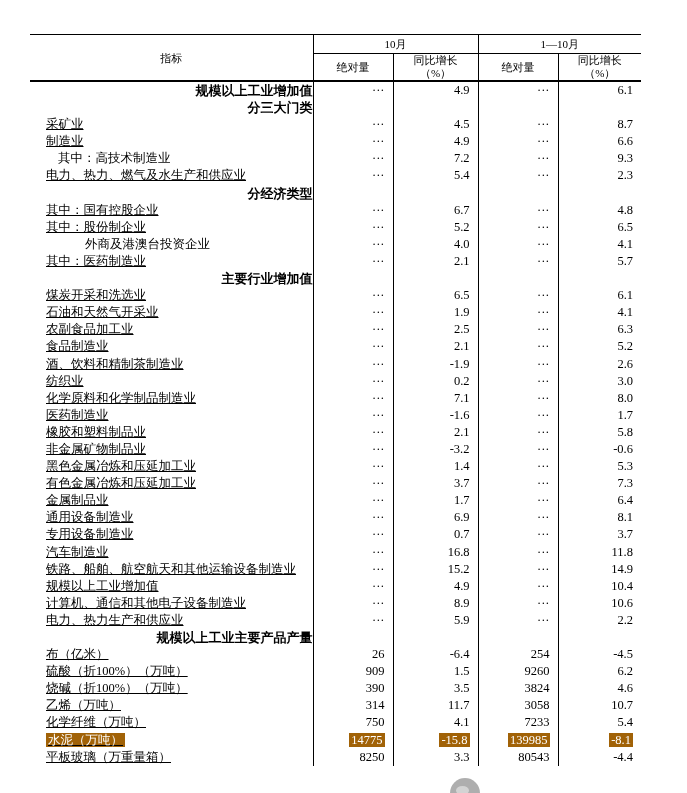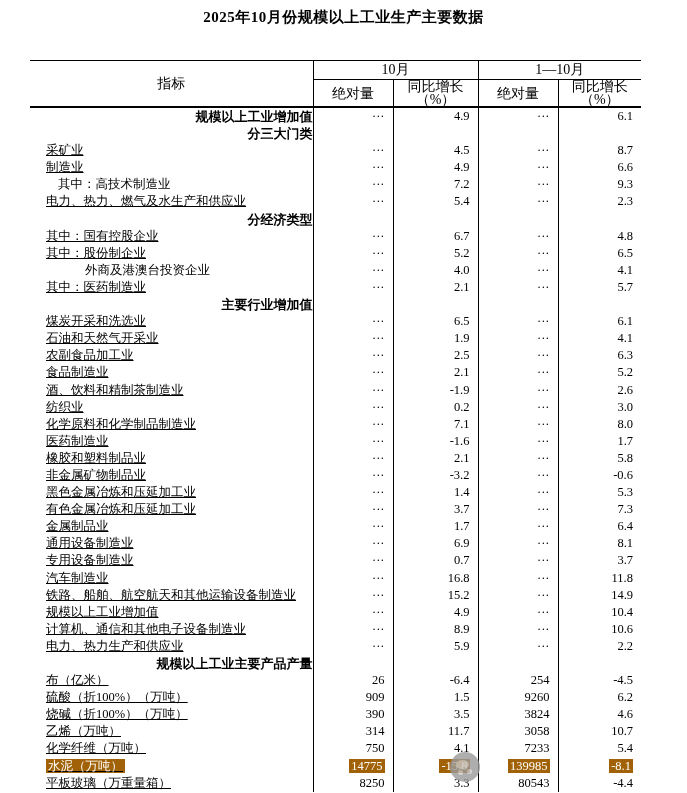--- a/index.html
+++ b/index.html
@@ -13,21 +13,21 @@
     margin:8px 0 0;text-align:center;font-size:15px;font-weight:bold;
     letter-spacing:.5px;line-height:18px;
   }
   table.main{
     border-collapse:collapse;table-layout:fixed;
     margin:34px 0 0 30px;width:611px;
     border-top:1px solid #000;
   }
   col.c1{width:283px;} col.c2{width:80px;} col.c3{width:85px;}
   col.c4{width:80px;} col.c5{width:83px;}
-  thead th{font-weight:normal;text-align:center;padding:0;font-size:14px;vertical-align:middle;}
+  thead th{font-weight:normal;text-align:center;padding:0;font-size:11px;vertical-align:middle;}
   tr.grp-row th{height:18px;line-height:18px;}
   th.grp{border-bottom:1px solid #000;}
   th.bl, td.bl{border-left:1px solid #000;}
   tr.sub-row th{height:26px;line-height:13px;white-space:pre-line;}
   th.thick{border-bottom:2px solid #000;}
   tbody td{
     height:17.1px;line-height:17.1px;padding:0;font-size:12.5px;
     vertical-align:middle;
   }
   td.lbl{white-space:nowrap;overflow:visible;}
@@ -57,21 +57,20 @@
   .wm-text{
     font-family:"Liberation Sans","DejaVu Sans",sans-serif;
     font-size:21px;color:#a6a6a6;letter-spacing:1px;white-space:nowrap;
   }
 </style>
 </head>
 <body>
 
 <div class="page">
 
-  <h1 class="title">2025年10月份规模以上工业生产主要数据</h1>
 
   <table class="main">
     <colgroup>
       <col class="c1">
         <col class="c2">
         <col class="c3">
         <col class="c4">
         <col class="c5">
     </colgroup>
     <thead>

